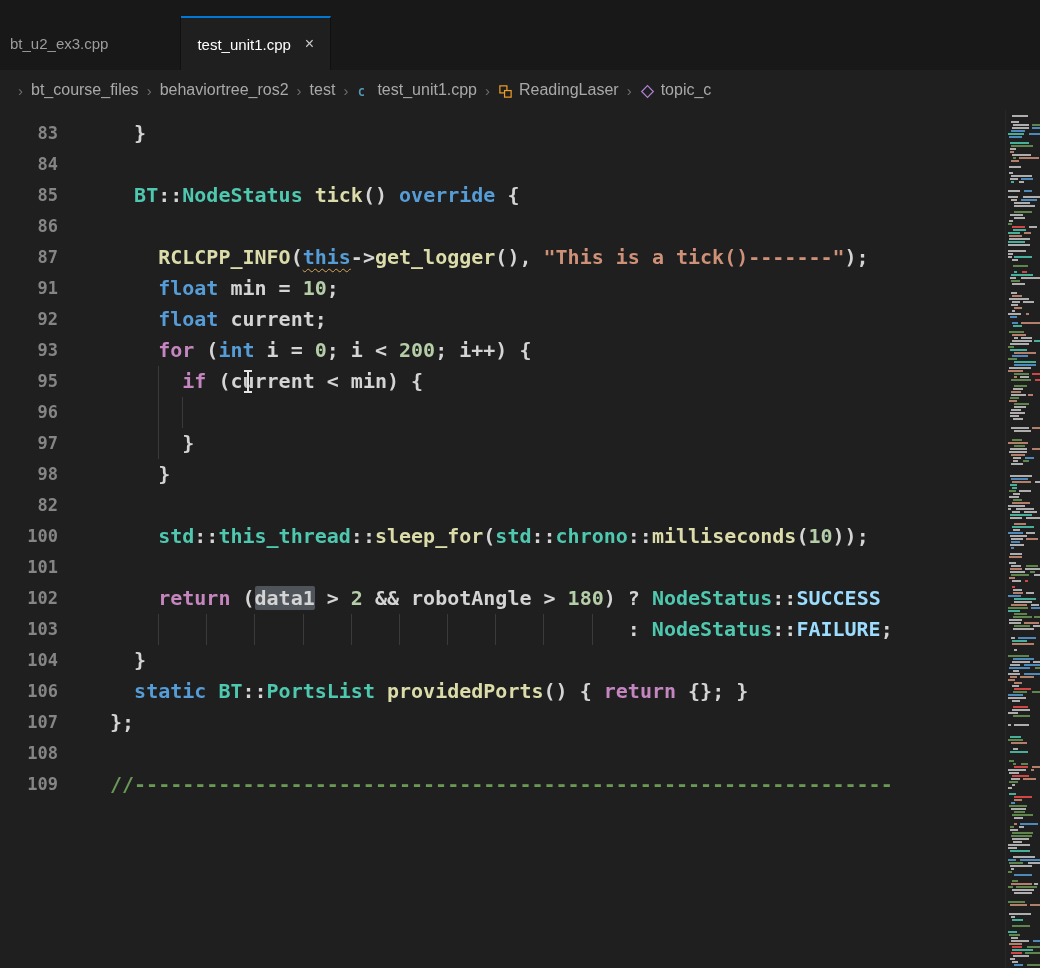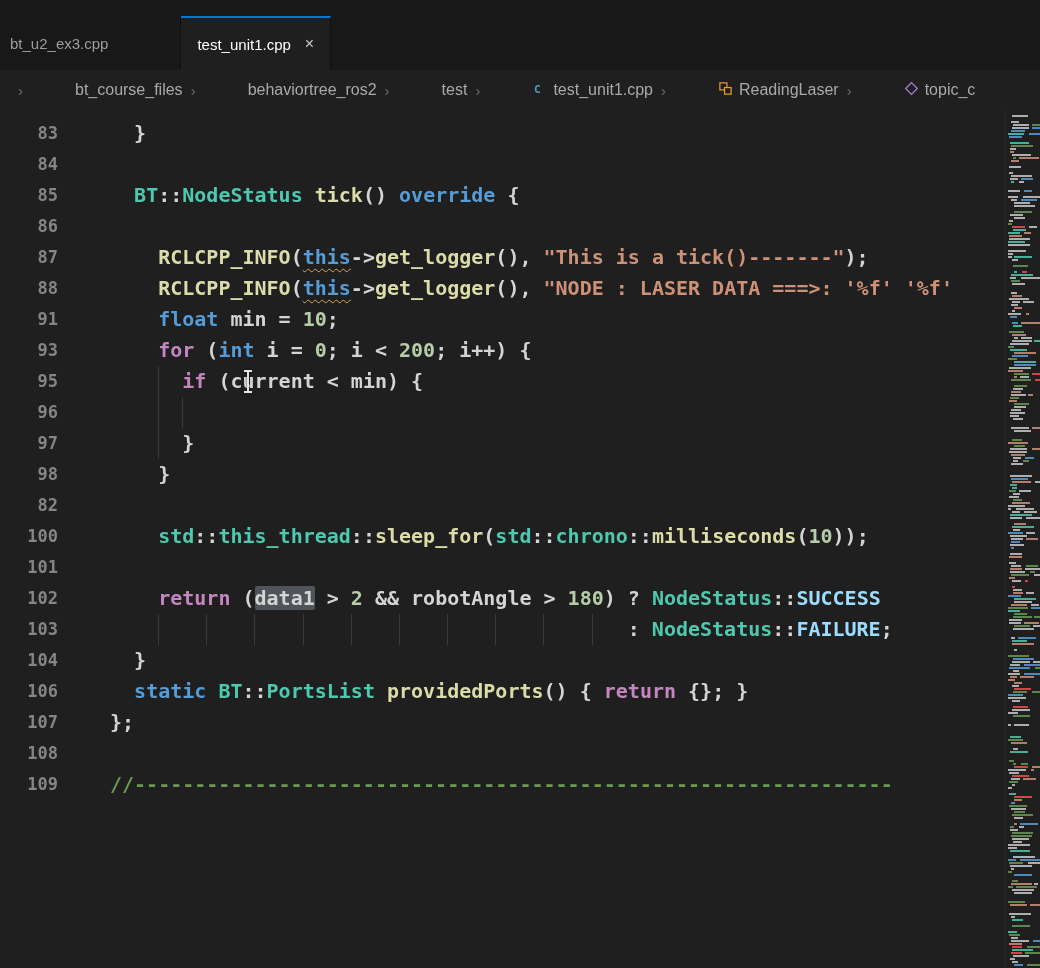--- a/index.html
+++ b/index.html
@@ -26,21 +26,21 @@
     border-top:2px solid var(--accent,#0078d4);
   }
   .tab-close{color:#cccccc;font-size:16px;line-height:1;cursor:pointer;}
   
   .breadcrumbs{
     height:40px;background:#1f1f1f;display:flex;align-items:center;
     font-family:"Liberation Sans", sans-serif;font-size:16px;color:#a9a9a9;
     padding-left:10px;white-space:nowrap;overflow:hidden;
   }
   .chev{color:#6e6e6e;margin:0 8px;font-size:15px;}
-  .crumb{display:flex;align-items:flex-start;gap:6px;cursor:pointer;margin-left:44px;}
+  .crumb{display:flex;align-items:flex-end;gap:6px;cursor:pointer;}
   .crumb-icon{display:inline-flex;align-items:center;}
   
   .editor{display:flex;height:858px;background:#1f1f1f;}
   .code-area{flex:1 1 auto;overflow:hidden;padding-top:8px;}
   .line{display:flex;height:31px;line-height:31px;font-size:20px;white-space:pre;font-weight:bold;}
   .ln{flex:0 0 58px;text-align:right;color:var(--c-lineno,#858585);font-size:17px;}
   .code{position:relative;padding-left:52px;color:var(--c-plain,#d4d4d4);flex:1 1 auto;}
   .guide{position:absolute;top:0;bottom:0;width:1px;background:var(--c-guide,#3a3a3a);}
   .ibeam{position:absolute;top:4px;width:2px;height:23px;background:#e3e3e3;box-shadow:0 0 2px rgba(0,0,0,.7);}
   .ibeam::before,.ibeam::after{content:"";position:absolute;left:-3px;width:8px;height:2px;background:#e3e3e3;}
@@ -124,22 +124,22 @@
     </span>
   </div>
 
 <div class="editor">
   <div class="code-area">
       <div class="line"><span class="ln">83</span><span class="code"><span class="tk-p">  }</span></span></div>
       <div class="line"><span class="ln">84</span><span class="code"></span></div>
       <div class="line"><span class="ln">85</span><span class="code"><span class="tk-p">  </span><span class="tk-t">BT</span><span class="tk-p">::</span><span class="tk-t">NodeStatus</span><span class="tk-p"> </span><span class="tk-f">tick</span><span class="tk-p">() </span><span class="tk-k">override</span><span class="tk-p"> {</span></span></div>
       <div class="line"><span class="ln">86</span><span class="code"></span></div>
       <div class="line"><span class="ln">87</span><span class="code"><span class="tk-p">    </span><span class="tk-f">RCLCPP_INFO</span><span class="tk-p">(</span><span class="tk-th">this</span><span class="tk-p">-&gt;</span><span class="tk-f">get_logger</span><span class="tk-p">(), </span><span class="tk-s">"This is a tick()-------"</span><span class="tk-p">);</span></span></div>
-      <div class="line"><span class="ln">88</span><span class="code"><span class="tk-p">    </span><span class="tk-f">RCLCPP_INFO</span><span class="tk-p">(</span><span class="tk-th">this</span><span class="tk-p">-&gt;</span><span class="tk-f">get_logger</span><span class="tk-p">(), </span><span class="tk-s">"NODE : LASER DATA ===&gt;: '%f' '%f'</span></span></div>
       <div class="line"><span class="ln">91</span><span class="code"><span class="tk-p">    </span><span class="tk-k">float</span><span class="tk-p"> min = </span><span class="tk-n">10</span><span class="tk-p">;</span></span></div>
+      <div class="line"><span class="ln">92</span><span class="code"><span class="tk-p">    </span><span class="tk-k">float</span><span class="tk-p"> current;</span></span></div>
       <div class="line"><span class="ln">93</span><span class="code"><span class="tk-p">    </span><span class="tk-c">for</span><span class="tk-p"> (</span><span class="tk-k">int</span><span class="tk-p"> i = </span><span class="tk-n">0</span><span class="tk-p">; i &lt; </span><span class="tk-n">200</span><span class="tk-p">; i++) {</span></span></div>
       <div class="line"><span class="ln">95</span><span class="code"><i class="guide" style="left: calc(4ch + 52px);"></i><span class="tk-p">      </span><span class="tk-c">if</span><span class="tk-p"> (current &lt; min) {</span><i class="ibeam" style="left: calc(11.4ch + 52px);"></i></span></div>
       <div class="line"><span class="ln">96</span><span class="code"><i class="guide" style="left: calc(4ch + 52px);"></i><i class="guide" style="left: calc(6ch + 52px);"></i></span></div>
       <div class="line"><span class="ln">97</span><span class="code"><i class="guide" style="left: calc(4ch + 52px);"></i><span class="tk-p">      }</span></span></div>
       <div class="line"><span class="ln">98</span><span class="code"><span class="tk-p">    }</span></span></div>
       <div class="line"><span class="ln">82</span><span class="code"></span></div>
       <div class="line"><span class="ln">100</span><span class="code"><span class="tk-p">    </span><span class="tk-t">std</span><span class="tk-p">::</span><span class="tk-t">this_thread</span><span class="tk-p">::</span><span class="tk-f">sleep_for</span><span class="tk-p">(</span><span class="tk-t">std</span><span class="tk-p">::</span><span class="tk-t">chrono</span><span class="tk-p">::</span><span class="tk-f">milliseconds</span><span class="tk-p">(</span><span class="tk-n">10</span><span class="tk-p">));</span></span></div>
       <div class="line"><span class="ln">101</span><span class="code"></span></div>
       <div class="line"><span class="ln">102</span><span class="code"><span class="tk-p">    </span><span class="tk-c">return</span><span class="tk-p"> (</span><span class="tk-hl">data1</span><span class="tk-p"> &gt; </span><span class="tk-n">2</span><span class="tk-p"> &amp;&amp; robotAngle &gt; </span><span class="tk-n">180</span><span class="tk-p">) ? </span><span class="tk-t">NodeStatus</span><span class="tk-p">::</span><span class="tk-v">SUCCESS</span></span></div>
       <div class="line"><span class="ln">103</span><span class="code"><i class="guide" style="left: calc(4ch + 52px);"></i><i class="guide" style="left: calc(8ch + 52px);"></i><i class="guide" style="left: calc(12ch + 52px);"></i><i class="guide" style="left: calc(16ch + 52px);"></i><i class="guide" style="left: calc(20ch + 52px);"></i><i class="guide" style="left: calc(24ch + 52px);"></i><i class="guide" style="left: calc(28ch + 52px);"></i><i class="guide" style="left: calc(32ch + 52px);"></i><i class="guide" style="left: calc(36ch + 52px);"></i><i class="guide" style="left: calc(40ch + 52px);"></i><span class="tk-p">                                           </span><span class="tk-p">: </span><span class="tk-t">NodeStatus</span><span class="tk-p">::</span><span class="tk-v">FAILURE</span><span class="tk-p">;</span></span></div>

